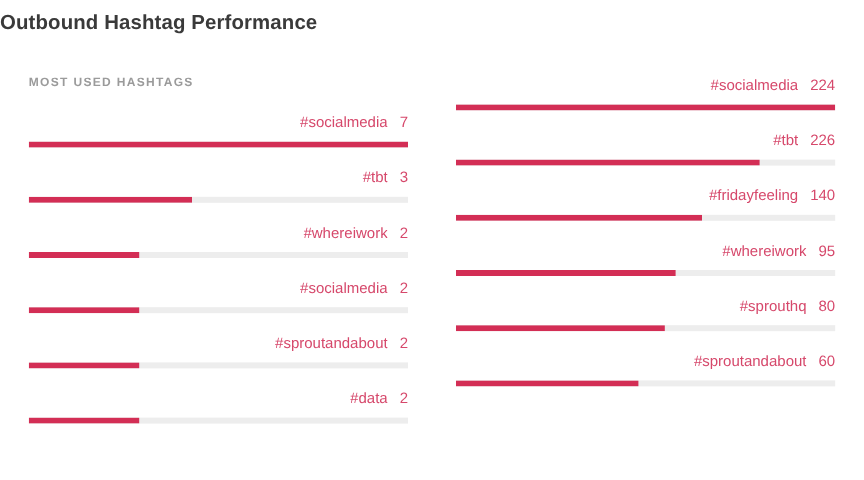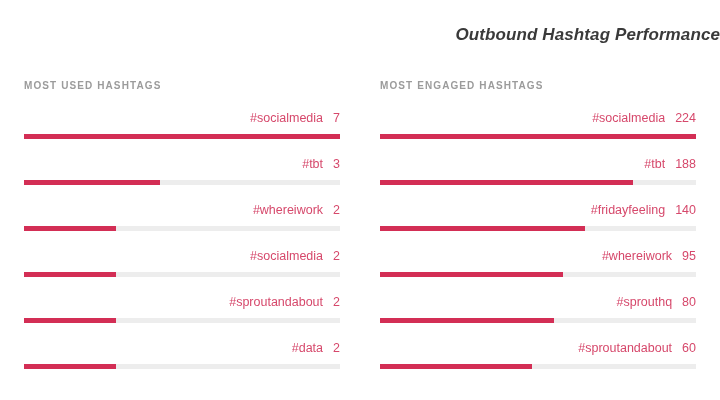--- a/index.html
+++ b/index.html
@@ -16,28 +16,27 @@
   }
 
   .report {
     width: 720px;
     height: 400px;
     box-sizing: border-box;
     position: relative;
   }
 
   .report-title {
-    text-align: right;
+    text-align: left;
     font-size: 17px;
     font-weight: bold;
     color: #3a3a3a;
     letter-spacing: 0.1px;
-    padding-top: 24px;
+    padding-top: 8px;
     line-height: 22px;
-    font-style: italic;
   }
 
   .columns {
     display: flex;
     padding: 0 24px;
     box-sizing: border-box;
     margin-top: 33px;
     gap: 40px;
   }
 
@@ -180,37 +179,36 @@
           </div>
           <div class="bar-track" style="background: rgb(237, 237, 237);">
             <div class="bar-fill" style="width: 29%; background: rgb(211, 46, 85);"></div>
           </div>
         </div>
 
       </div>
     </div>
 
     <div class="column">
-      <div class="column-header">MOST ENGAGED HASHTAGS</div>
       <div class="rows">
 
         <div class="row">
           <div class="row-top">
             <span class="row-label">#socialmedia</span>
             <span class="row-value">224</span>
           </div>
           <div class="bar-track" style="background: rgb(237, 237, 237);">
             <div class="bar-fill" style="width: 100%; background: rgb(211, 46, 85);"></div>
           </div>
         </div>
 
         <div class="row">
           <div class="row-top">
             <span class="row-label">#tbt</span>
-            <span class="row-value">188</span>
+            <span class="row-value">226</span>
           </div>
           <div class="bar-track" style="background: rgb(237, 237, 237);">
             <div class="bar-fill" style="width: 80%; background: rgb(211, 46, 85);"></div>
           </div>
         </div>
 
         <div class="row">
           <div class="row-top">
             <span class="row-label">#fridayfeeling</span>
             <span class="row-value">140</span>

